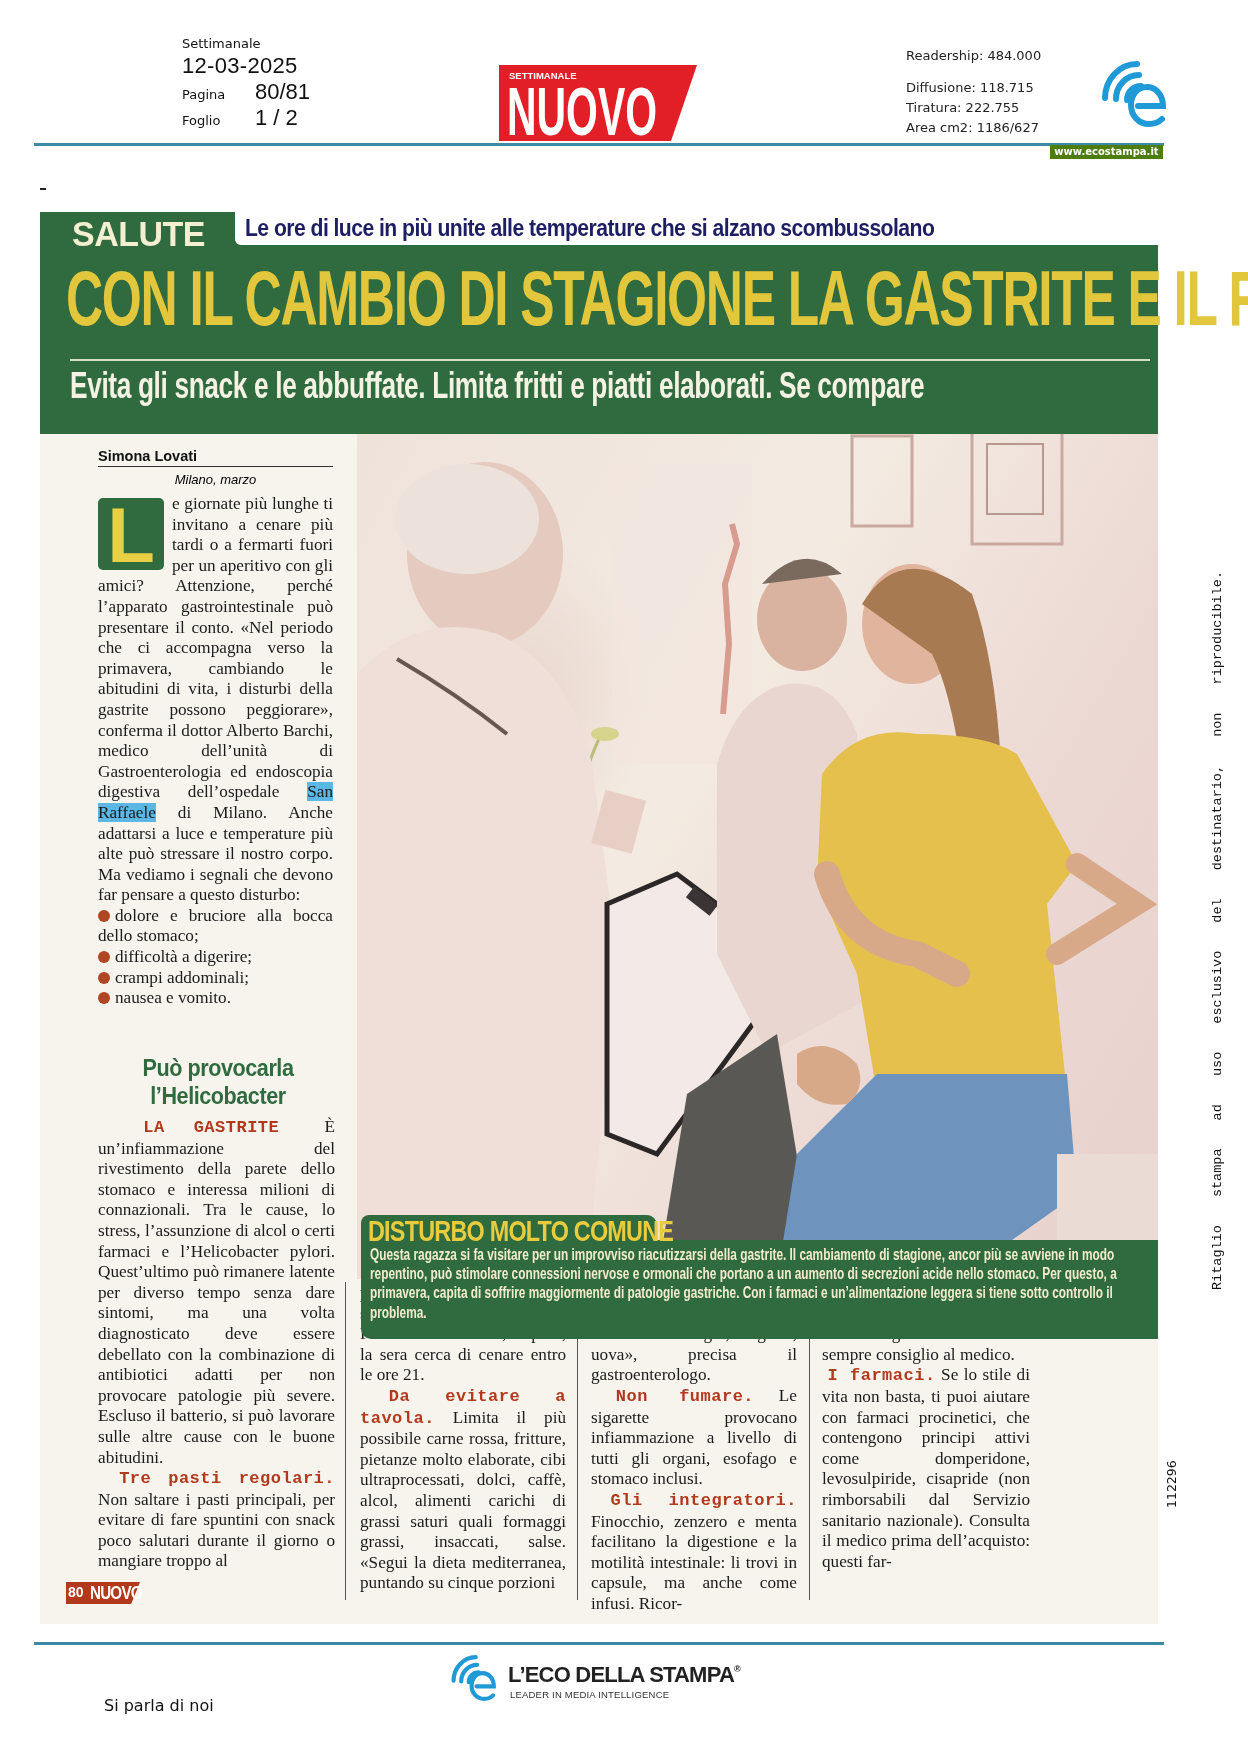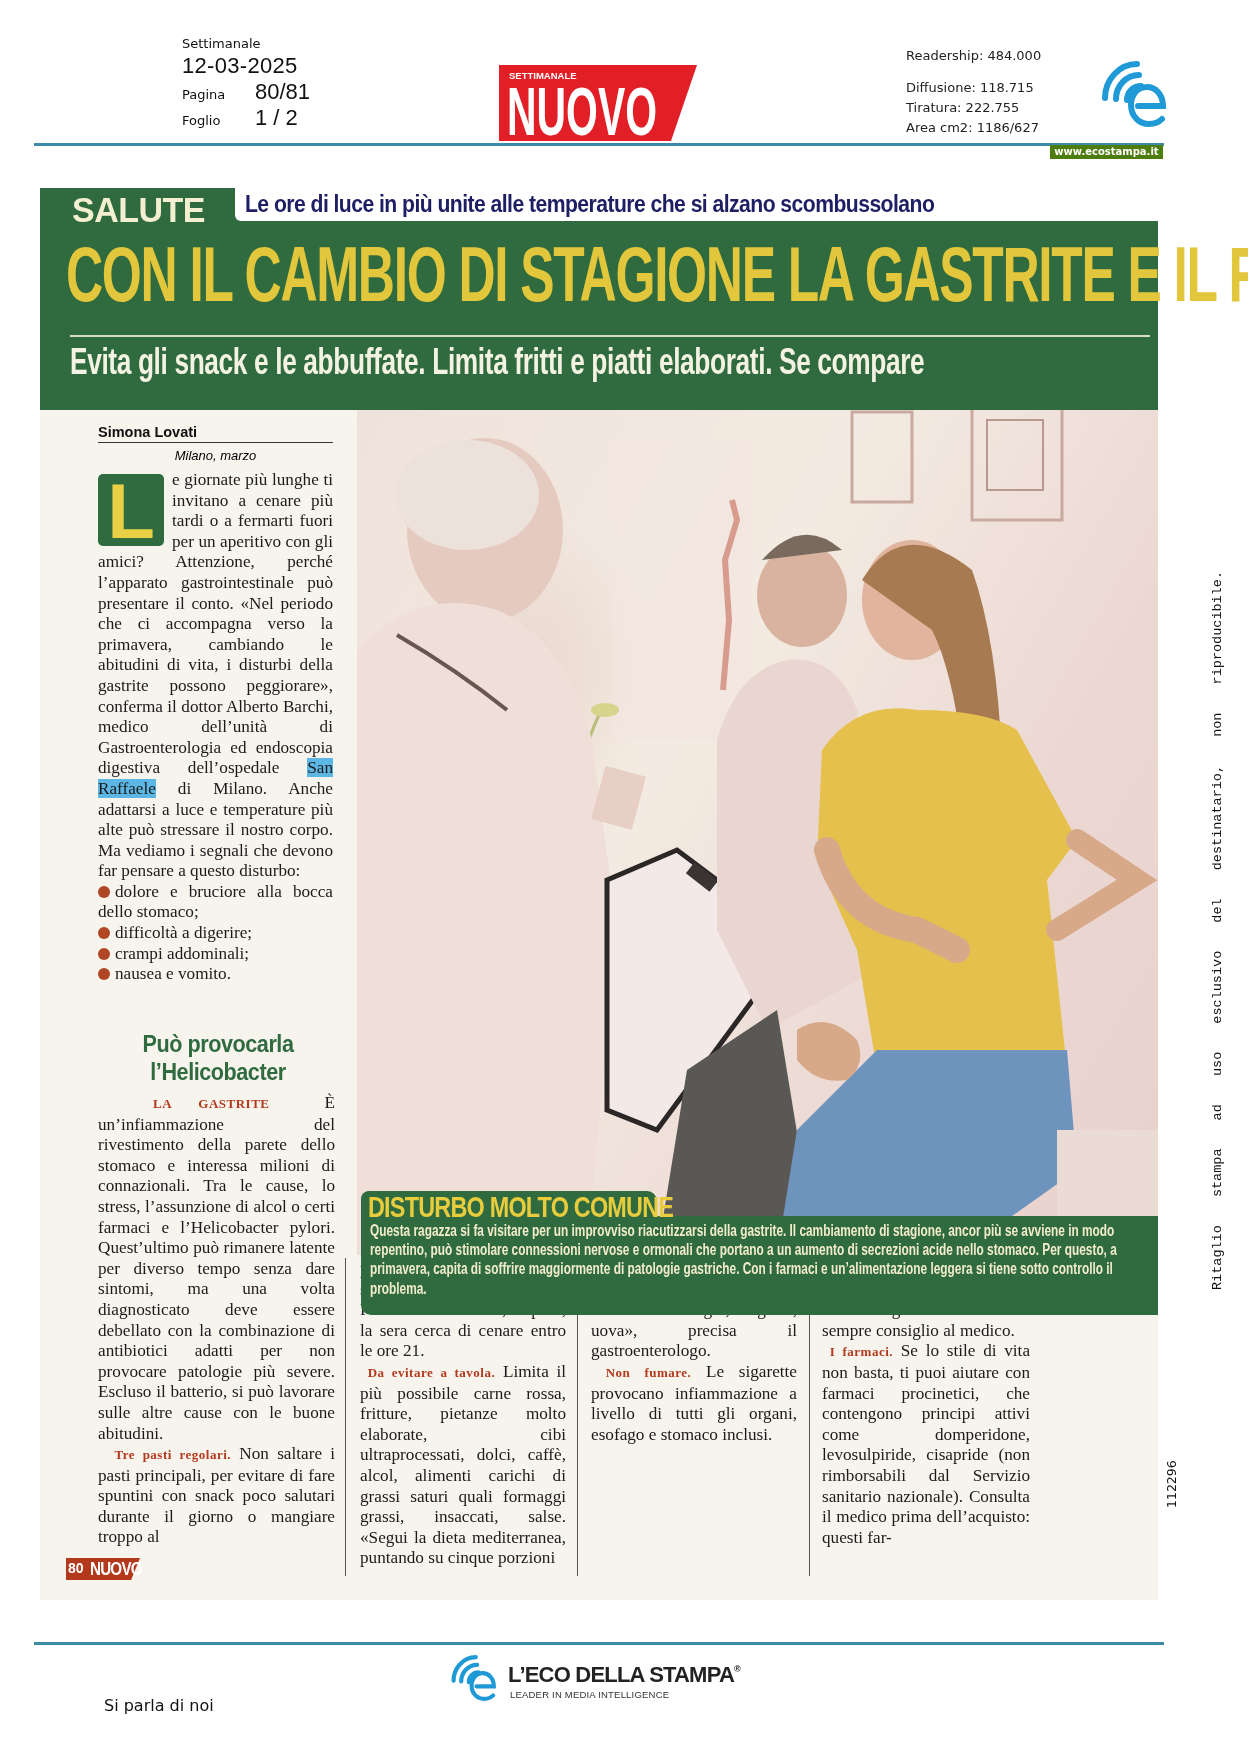--- a/index.html
+++ b/index.html
@@ -22,21 +22,21 @@
   .stats .l2 { position: absolute; left: 0; top: 10px; white-space: nowrap; margin-top: 42px; }
   .stats .l3 { position: absolute; left: 0; top: 32px; white-space: nowrap; }
   .stats .l4 { position: absolute; left: 0; top: 72px; white-space: nowrap; }
 
   .eco-logo-top { position: absolute; left: 1097px; top: 58px; width: 72px; height: 72px; }
 
   .hdr-rule { position: absolute; left: 34px; top: 143px; width: 1130px; height: 3px; background: #3d8aa6; }
   .eco-url { position: absolute; left: 1050px; top: 145px; width: 113px; height: 14px; background: #4d7c0f; color: #fff; font-family: "DejaVu Sans", sans-serif; font-weight: bold; font-size: 10px; line-height: 14px; text-align: center; }
 
   
-  .article { position: absolute; left: 40px; top: 188px; width: 1118px; height: 1412px; background: #f7f4ee; }
+  .article { position: absolute; left: 40px; top: 212px; width: 1118px; height: 1412px; background: #f7f4ee; }
   .tick-mark { position: absolute; left: 40px; top: 188px; width: 6px; height: 2px; background: #222; }
 
   .headline-band { position: absolute; left: 0; top: 0; width: 1118px; height: 222px; background: #2f6b3f; }
   .kicker-white { position: absolute; left: 195px; top: 0; width: 923px; height: 33px; background: #ffffff; border-bottom-left-radius: 6px; }
   .salute { position: absolute; left: 32px; top: 2px; font-family: "Liberation Sans", sans-serif; font-weight: bold; font-size: 34px; color: #f3efd0; letter-spacing: -0.5px; transform: scaleY(1.05); }
   .kicker { position: absolute; left: 205px; top: 3px; font-family: "Liberation Sans Narrow", "Liberation Sans", sans-serif; font-weight: bold; font-size: 23px; color: #1d1e63; letter-spacing: -0.6px; white-space: nowrap; transform: scaleX(0.92); transform-origin: left center; }
   .main-title { position: absolute; left: 26px; top: 46px; font-family: "Liberation Sans", sans-serif; font-weight: bold; font-size: 78px; line-height: 80px; color: #e2c63c; white-space: nowrap; letter-spacing: -2px; transform: scaleX(0.66); transform-origin: left top; }
   .title-rule { position: absolute; left: 30px; top: 147px; width: 1080px; height: 2px; background: #d7dcc5; }
   .subtitle { position: absolute; left: 30px; top: 152px; font-family: "Liberation Sans", sans-serif; font-weight: bold; font-size: 36px; line-height: 44px; color: #f4f2e2; white-space: nowrap; letter-spacing: -0.5px; transform: scaleX(0.73); transform-origin: left top; }
 
@@ -49,21 +49,21 @@
   .dropcap { float: left; width: 66px; height: 72px; margin: 4px 8px 0 0; background: #2f6b3f; border-radius: 5px; position: relative; }
   .dropcap span { position: absolute; left: 0; top: 0; width: 100%; height: 100%; text-align: center; font-family: "Liberation Sans", sans-serif; font-weight: bold; font-size: 78px; line-height: 74px; color: #e8cf43; }
 
   .highlight { background: #5db7e4; }
   .bullet-list { list-style: none; }
   .bullet-list li { padding-left: 0; }
   .bullet { display: inline-block; width: 12px; height: 12px; border-radius: 50%; background: #b04623; margin-right: 5px; vertical-align: -1px; }
 
   .subhead { position: absolute; left: 58px; top: 842px; width: 240px; text-align: center; font-family: "Liberation Sans", sans-serif; font-weight: bold; font-size: 24px; line-height: 28px; color: #2f6b3f; letter-spacing: -0.5px; transform: scaleX(0.9); }
 
-  .lead-red { font-family: Liberation Serif, serif; font-weight: bold; color: #b3391d; font-size: 13px; letter-spacing: 0.5px; }
+  .lead-red { font-family: Liberation Mono, monospace; font-weight: bold; color: #b3391d; font-size: 17px; letter-spacing: 0.5px; }
 
   .col-divider { position: absolute; width: 1px; background: #555; }
 
   
   .photo { position: absolute; left: 317px; top: 222px; width: 801px; height: 845px; background:
     radial-gradient(ellipse 180px 220px at 170px 260px, #e9d7cf 0%, rgba(233,215,207,0) 70%),
     linear-gradient(120deg, #efe2db 0%, #f3ebe1 40%, #ecd8d3 70%, #e7d1cc 100%); overflow: hidden; }
   .photo svg { position: absolute; left: 0; top: 0; }
 
   .caption-box { position: absolute; left: 321px; top: 1028px; width: 797px; height: 99px; background: #2f6b3f; border-bottom-left-radius: 10px; }
@@ -173,20 +173,21 @@
   <div class="col" style="left:320px; top:1071px; width:206px;">
     <p>pasto successivo, sovraccaricando lo stomaco. Per lo stesso motivo, se puoi, la sera cerca di cenare entro le ore 21.</p>
     <p>&nbsp;<span class="lead-red">Da evitare a tavola.</span> <span>Limita il più possibile carne rossa, fritture, pietanze molto elaborate, cibi ultraprocessati, dolci, caffè, alcol, alimenti carichi di grassi saturi quali formaggi grassi, insaccati, salse. «Segui la dieta mediterranea, puntando su cinque porzioni</span></p>
   </div>
 
   <div class="col-divider" style="left:537px; top:1070px; height:318px;"></div>
 
   <div class="col" style="left:551px; top:1071px; width:206px;">
     <p>al giorno tra frutta e verdura, cereali integrali, carni bianche e magre, legumi, uova», precisa il gastroenterologo.</p>
     <p>&nbsp;<span class="lead-red">Non fumare.</span> <span>Le sigarette provocano infiammazione a livello di tutti gli organi, esofago e stomaco inclusi.</span></p>
+    <p>&nbsp;<span class="lead-red">Gli integratori.</span> <span>Finocchio, zenzero e menta facilitano la digestione e la motilità intestinale: li trovi in capsule, ma anche come infusi. Ricor-</span></p>
   </div>
 
   <div class="col-divider" style="left:769px; top:1070px; height:318px;"></div>
 
   <div class="col" style="left:782px; top:1071px; width:208px;">
     <p>da che i fitofarmaci possono interferire con le terapie farmacologiche: chiedi sempre consiglio al medico.</p>
     <p>&nbsp;<span class="lead-red">I farmaci.</span> <span>Se lo stile di vita non basta, ti puoi aiutare con farmaci procinetici, che contengono principi attivi come domperidone, levosulpiride, cisapride (non rimborsabili dal Servizio sanitario nazionale). Consulta il medico prima dell’acquisto: questi far-</span></p>
   </div>
 
   <div class="photo">

